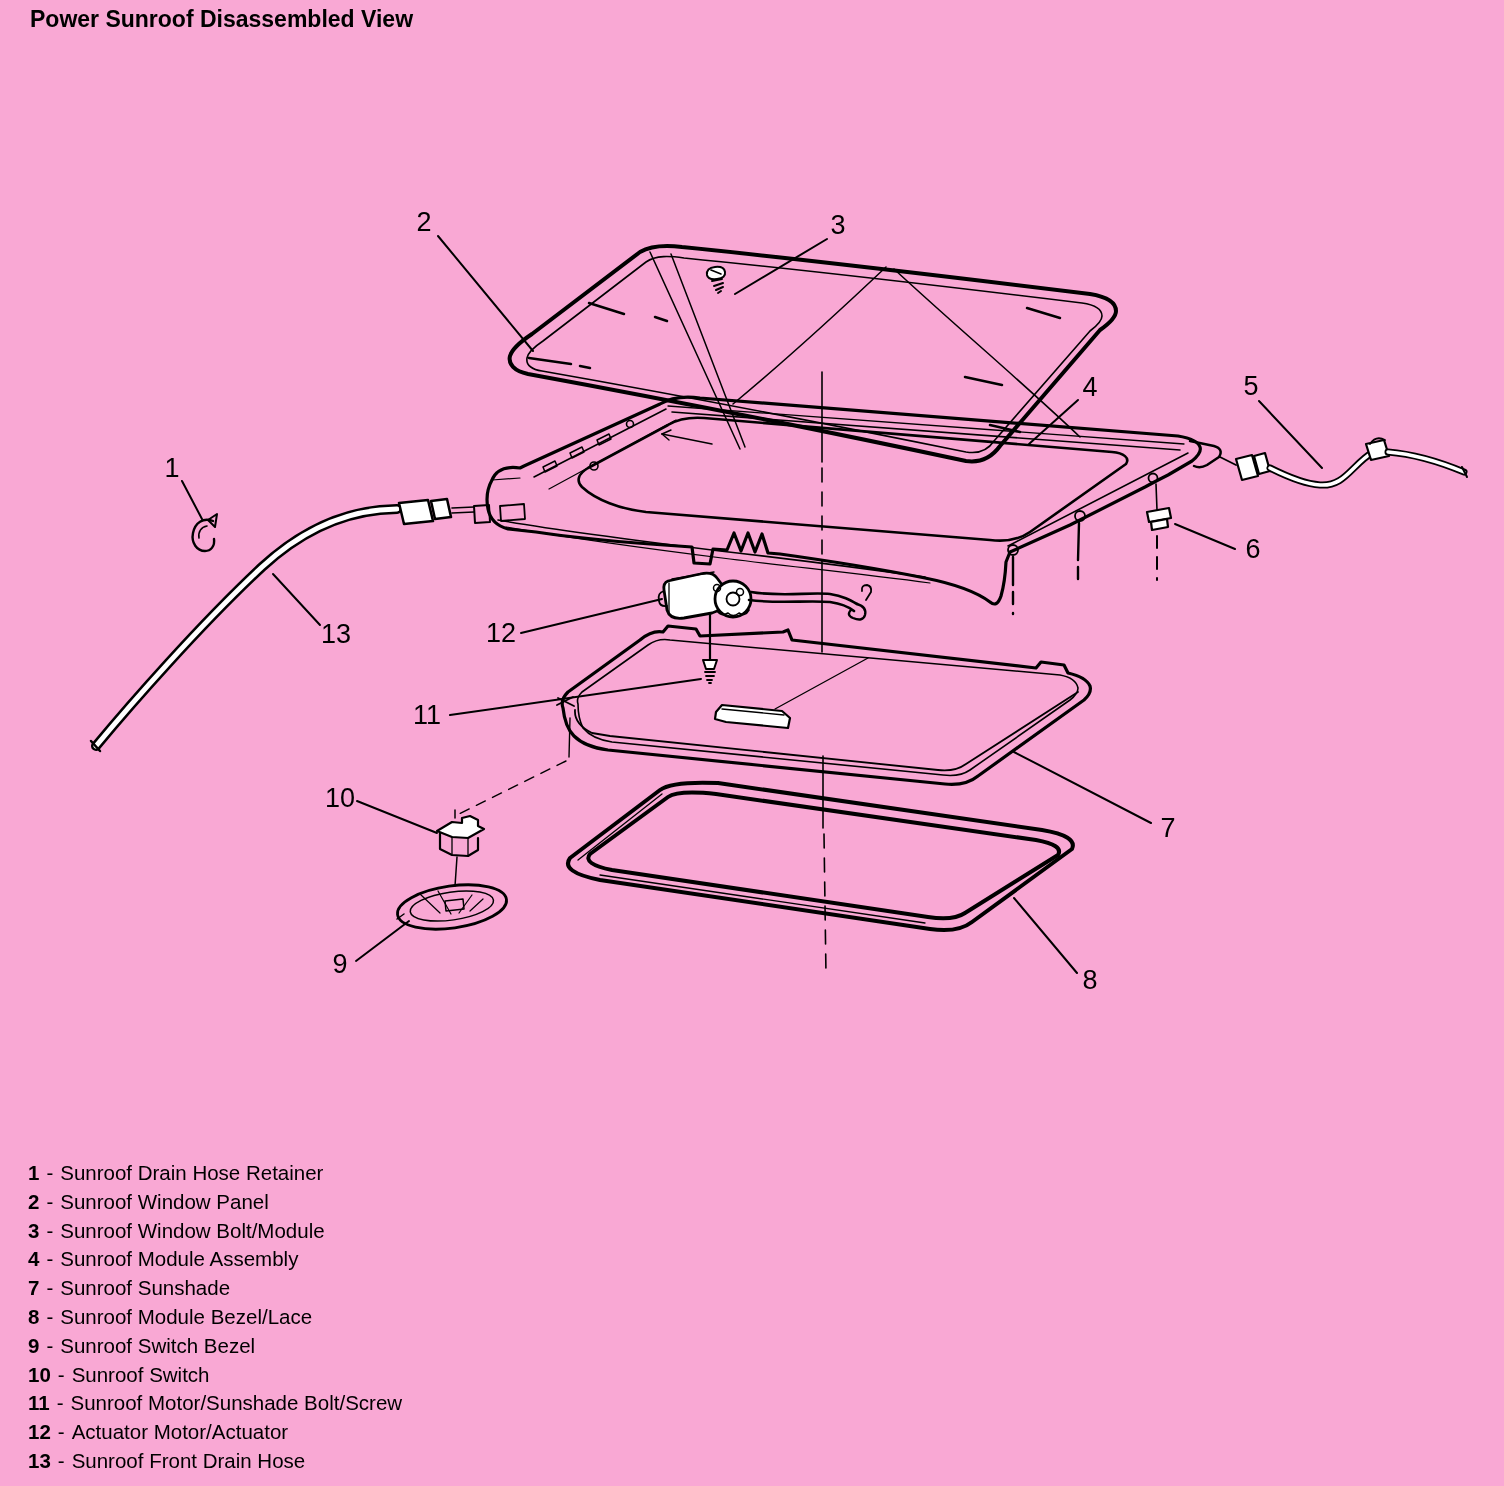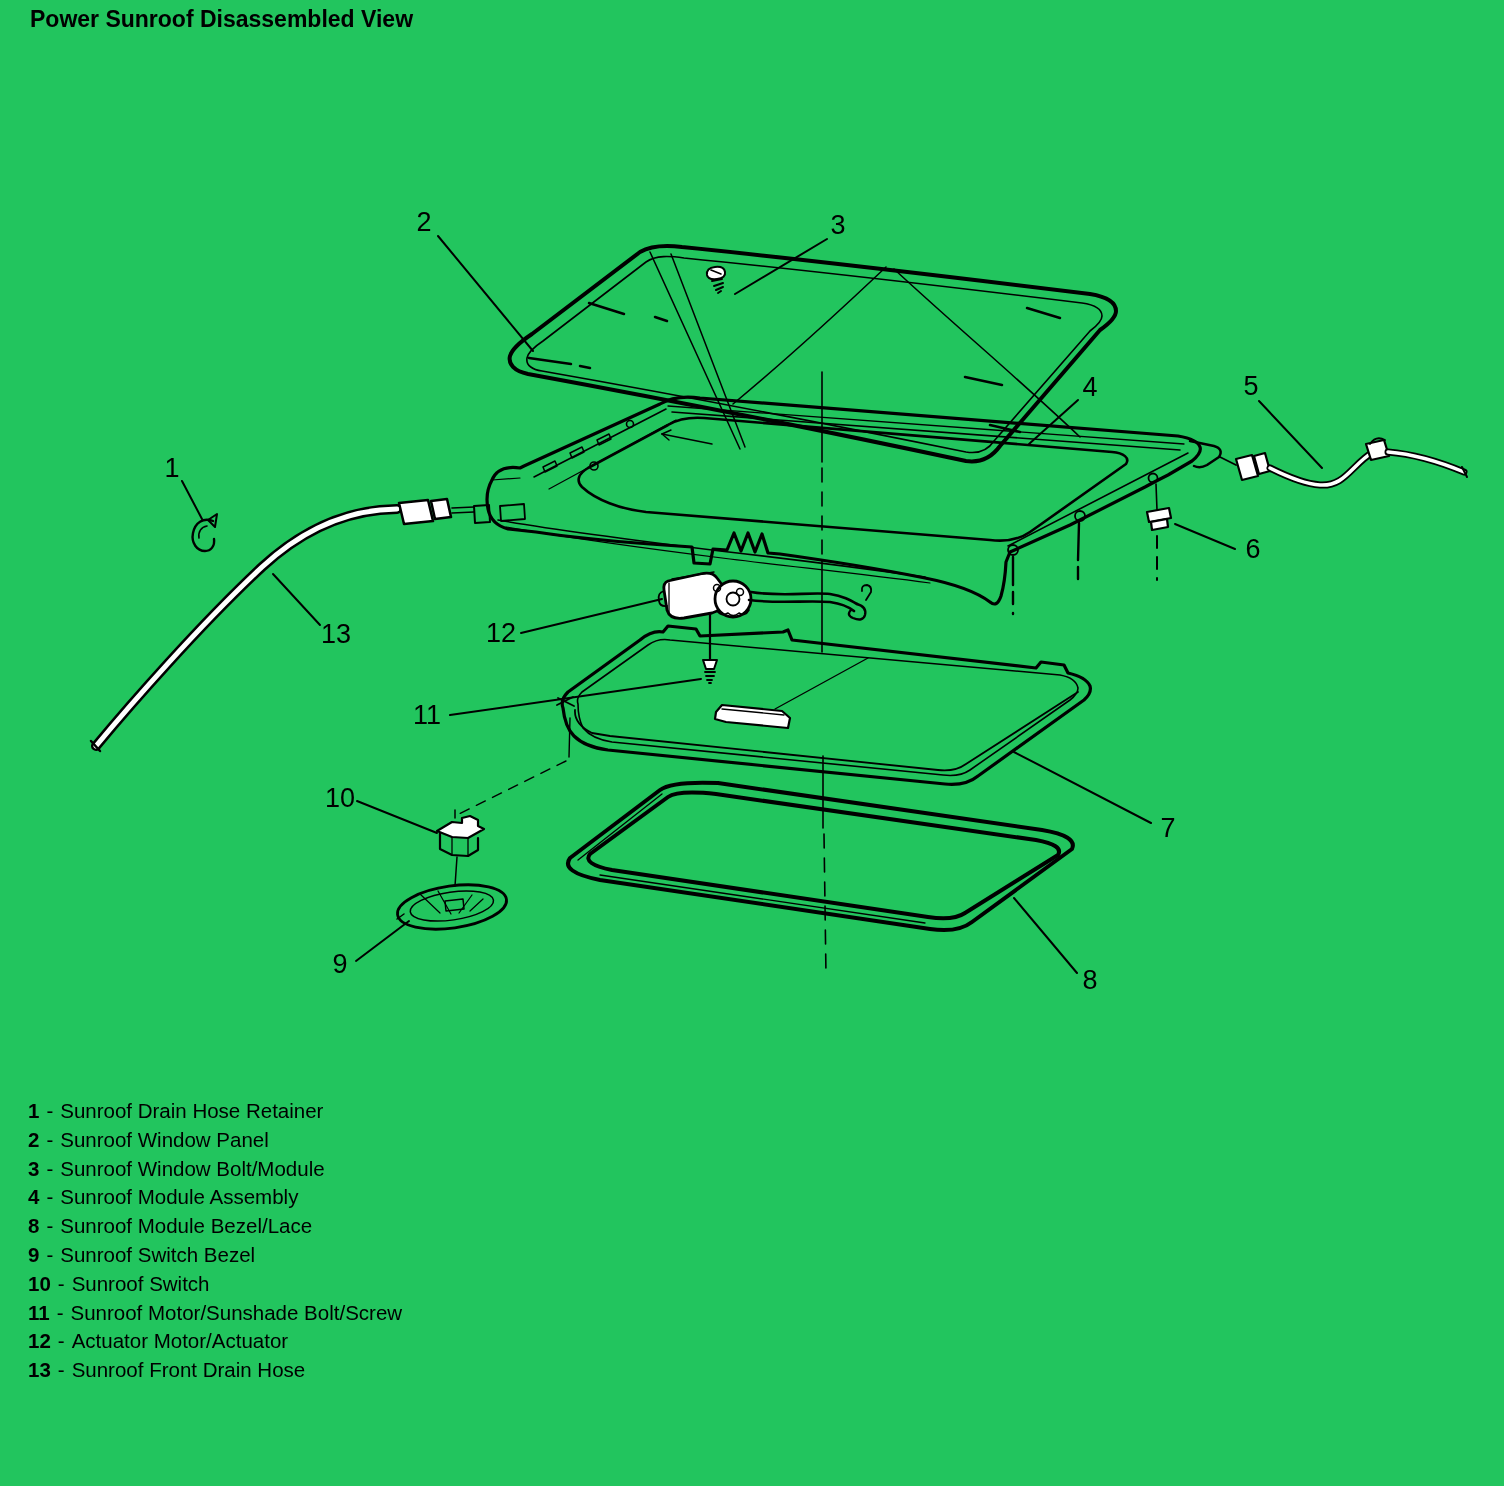--- a/index.html
+++ b/index.html
@@ -1,26 +1,26 @@
 <!DOCTYPE html>
 <html><head>
 <meta charset="utf-8">
 <style>
   * { box-sizing: border-box; }
   html,body { margin:0; padding:0; background:#ffffff; }
   body { width:1504px; height:1486px; position:relative; font-family:"Liberation Sans", sans-serif; color:#000; }
-  .page { position:absolute; inset:0; background:#22c55e; }
+  .page { position:absolute; inset:0; background:#f9a8d4; }
   .title { position:absolute; left:30px; top:6px; font-size:23px; font-weight:bold; letter-spacing:0; color:#000; margin:0; }
   svg.diagram { position:absolute; left:0; top:0; }
   svg.diagram * { vector-effect:none; }
   .ln { stroke:#000; fill:none; stroke-linecap:round; stroke-linejoin:round; }
   .fw { fill:#ffffff; }
   .white { stroke:#ffffff; fill:none; stroke-linecap:round; stroke-linejoin:round; }
   .callout-num { font-family:"Liberation Sans",sans-serif; font-size:27px; font-weight:400; fill:#000; stroke:none; }
-  .legend { position:absolute; left:28px; top:1097px; font-size:20.5px; }
+  .legend { position:absolute; left:28px; top:1159px; font-size:20.5px; }
   .legend-row { height:28.8px; line-height:28.8px; white-space:nowrap; }
   .legend-num { font-weight:bold; }
   .legend-sep { display:inline-block; margin:0 7px; }
 </style>
 </head>
 <body>
 
 <div class="page">
 
   <h1 class="title">Power Sunroof Disassembled View</h1>
@@ -252,20 +252,21 @@
         <text class="callout-num" x="336" y="643" text-anchor="middle">13</text>
       </g>
     </g>
   </svg>
 
   <div class="legend">
     <div class="legend-row"><span class="legend-num">1</span><span class="legend-sep">-</span><span class="legend-label">Sunroof Drain Hose Retainer</span></div>
     <div class="legend-row"><span class="legend-num">2</span><span class="legend-sep">-</span><span class="legend-label">Sunroof Window Panel</span></div>
     <div class="legend-row"><span class="legend-num">3</span><span class="legend-sep">-</span><span class="legend-label">Sunroof Window Bolt/Module</span></div>
     <div class="legend-row"><span class="legend-num">4</span><span class="legend-sep">-</span><span class="legend-label">Sunroof Module Assembly</span></div>
+    <div class="legend-row"><span class="legend-num">7</span><span class="legend-sep">-</span><span class="legend-label">Sunroof Sunshade</span></div>
     <div class="legend-row"><span class="legend-num">8</span><span class="legend-sep">-</span><span class="legend-label">Sunroof Module Bezel/Lace</span></div>
     <div class="legend-row"><span class="legend-num">9</span><span class="legend-sep">-</span><span class="legend-label">Sunroof Switch Bezel</span></div>
     <div class="legend-row"><span class="legend-num">10</span><span class="legend-sep">-</span><span class="legend-label">Sunroof Switch</span></div>
     <div class="legend-row"><span class="legend-num">11</span><span class="legend-sep">-</span><span class="legend-label">Sunroof Motor/Sunshade Bolt/Screw</span></div>
     <div class="legend-row"><span class="legend-num">12</span><span class="legend-sep">-</span><span class="legend-label">Actuator Motor/Actuator</span></div>
     <div class="legend-row"><span class="legend-num">13</span><span class="legend-sep">-</span><span class="legend-label">Sunroof Front Drain Hose</span></div>
   </div>
 
 </div>
 

